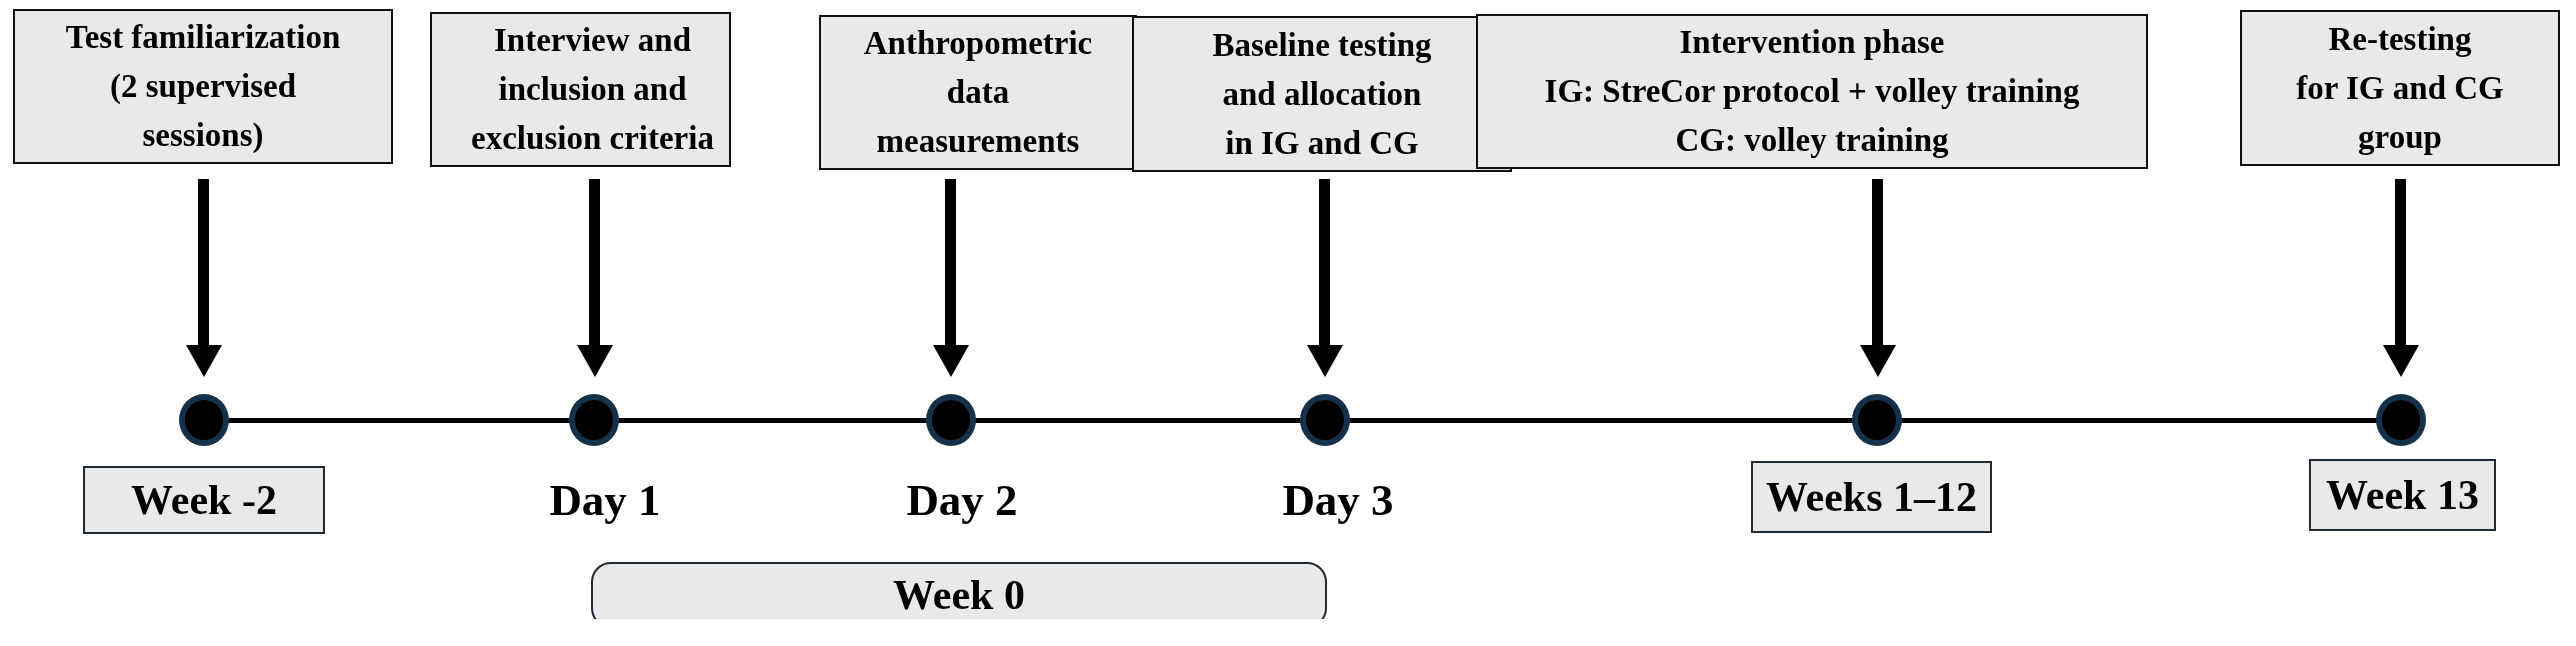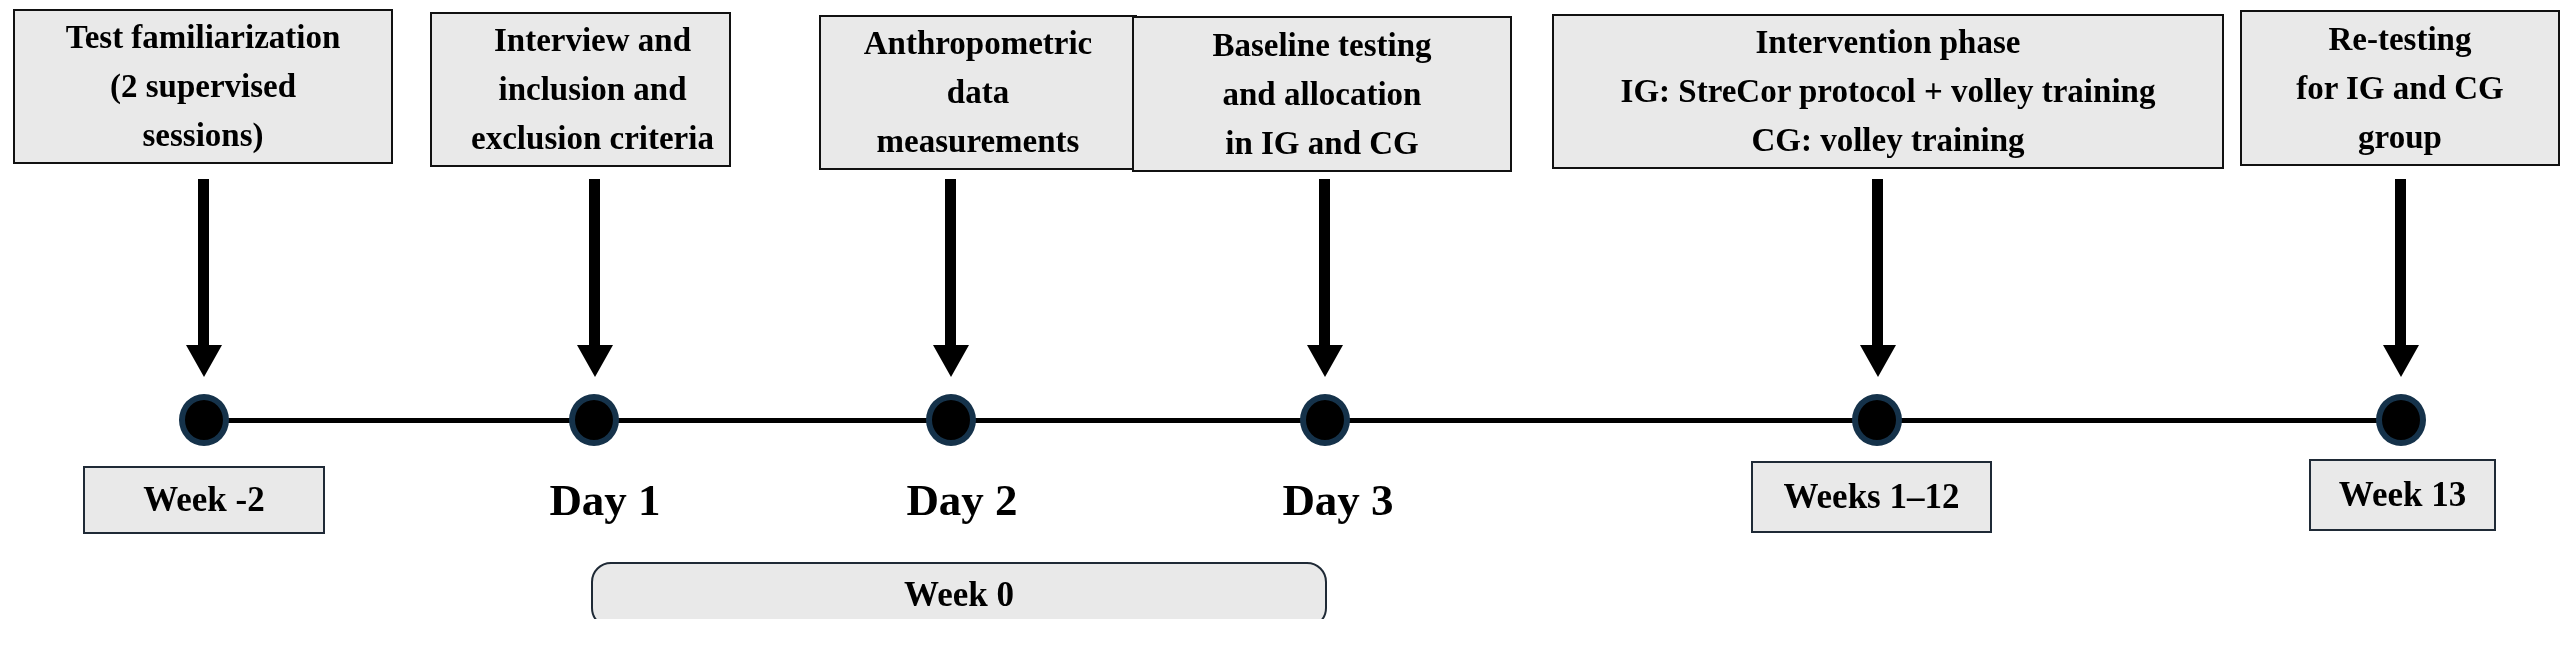--- a/index.html
+++ b/index.html
@@ -28,21 +28,21 @@
     justify-content: center;
     align-items: center;
     text-align: center;
     font-size: 33px;
     line-height: 49px;
   }
   .b1 { left: 13px;   top: 9.4px; width: 380px; height: 155px; }
   .b2 { left: 430px;  top: 12.3px; width: 301px; height: 155px; padding-left: 24px; }
   .b3 { left: 783px; top: 15px; width: 318px; height: 155px; margin-left: 36px; }
   .b4 { left: 1132px; top: 16px; width: 380px; height: 156px; }
-  .b5 { left: 1552px; top: 14.4px; width: 672px; height: 155px; }
+  .b5 { left: 1476px; top: 14.4px; width: 672px; height: 155px; }
   .b6 { left: 2240px; top: 10px; width: 320px; height: 156px; align-items: center; }
 
   
   .arrow {
     position: absolute;
     top: 179px;
     width: 36px;
     height: 197px;
   }
   .arrow .shaft {
@@ -100,21 +100,21 @@
   
   .tlabel-box {
     position: absolute;
     box-sizing: border-box;
     background: var(--box-fill, #e9e9e9);
     border: 2.9px solid var(--label-border, #1f2a36);
     display: flex;
     justify-content: center;
     align-items: center;
     text-align: center;
-    font-size: 35px;
+    font-size: 42px;
   }
   .lweek-2   { left: 83px;  top: 466px; width: 242px; height: 68px; }
   .lweeks112 { left: 1751px; top: 461px; width: 241px; height: 72px; }
   .lweek13   { left: 2309px; top: 459px; width: 187px; height: 72px; }
   .lweek0    { left: 591px;  top: 562px; width: 736px; height: 66px; border-radius: 20px; }
 
   .tlabel-text {
     position: absolute;
     top: 466px;
     height: 68px;

